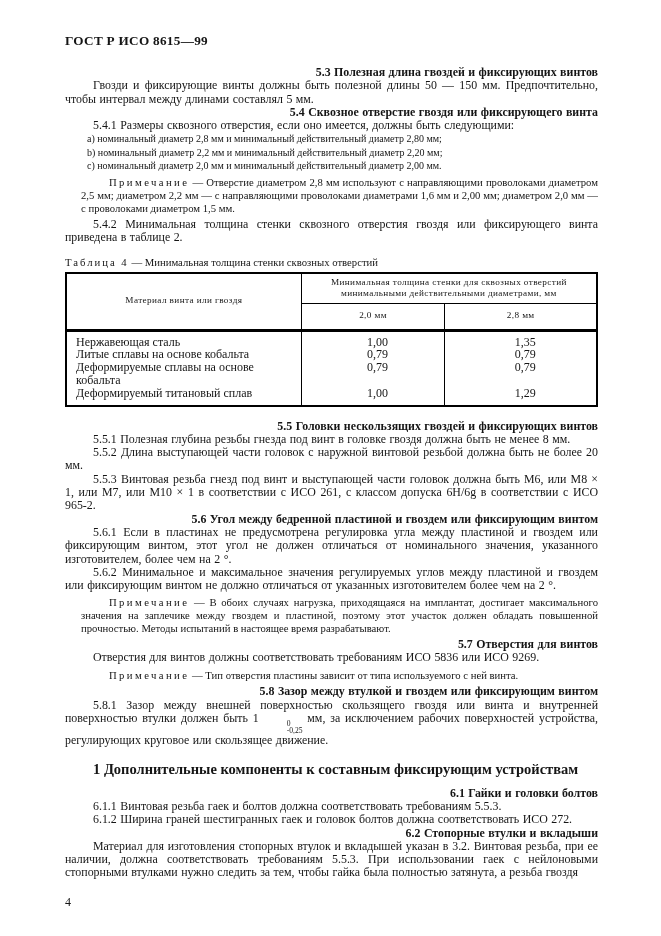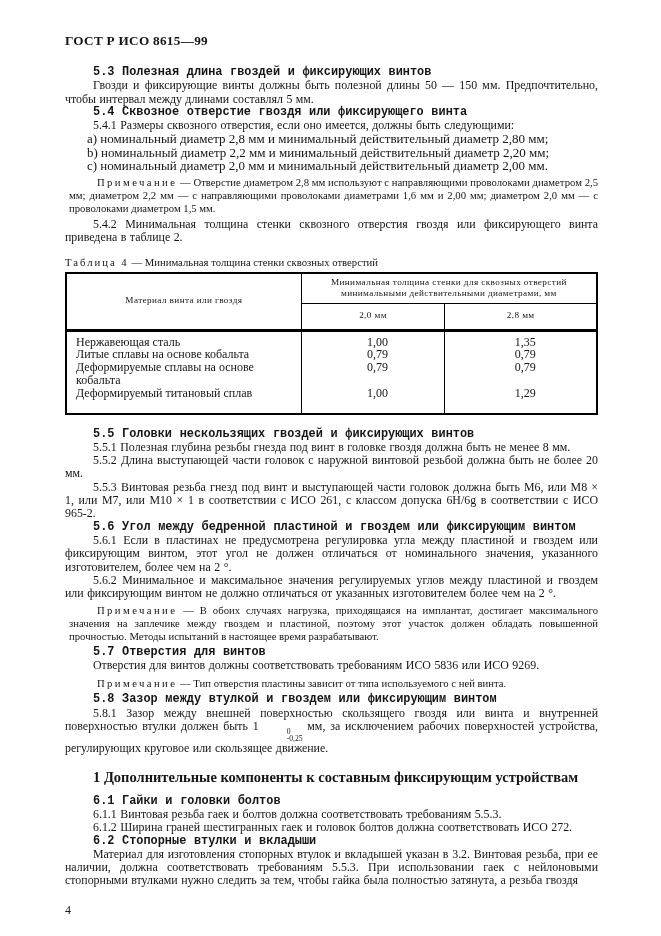--- a/index.html
+++ b/index.html
@@ -23,32 +23,32 @@
     margin: 0 0 17px 0;
   }
   .body-p, .h {
     font-size: 11.9px;
     line-height: 13.3px;
     margin: 0;
     text-align: justify;
     text-indent: 28px;
     word-spacing: 0.5px;
   }
-  .h { font-weight: bold; text-align: left; font-family: Liberation Mono, monospace; }
+  .h { font-weight: bold; text-align: right; }
   .item {
-    font-size: 13px;
+    font-size: 10px;
     line-height: 13.3px;
     margin: 0;
     padding-left: 22px;
     text-indent: 0;
   }
   .note {
     font-size: 10.7px;
     line-height: 12.6px;
-    margin: 4px 0 4px 4px;
+    margin: 4px 0 4px 16px;
     text-align: justify;
     text-indent: 28px;
   }
   .note-label { letter-spacing: 2.4px; }
   .spaced-top { margin-top: 4px; }
   .tbl-caption {
     font-size: 10.7px;
     margin: 11px 0 4px 0;
     text-indent: 0;
   }
@@ -73,21 +73,21 @@
   th.sub { width: 143px; border-bottom: 3.5px solid #000; height: 19px; }
   th.sub2 { width: 152px; border-left: 1.5px solid #000; }
   table.t2 td {
     font-size: 12px;
     line-height: 12.8px;
     padding: 0 0 0 9px;
     vertical-align: top;
   }
   td.num { text-align: center; padding: 0; border-left: 1.5px solid #000; }
   table.t2 tbody tr:first-child td { padding-top: 4px; }
-  table.t2 tbody tr:last-child td { padding-bottom: 13px; }
+  table.t2 tbody tr:last-child td { padding-bottom: 5px; }
   .h2 {
     font-size: 14.5px;
     font-weight: bold;
     line-height: 16px;
     margin: 13px 0 10px 0;
     text-indent: 28px;
   }
   .tol {
     display: inline-flex;
     flex-direction: column;

